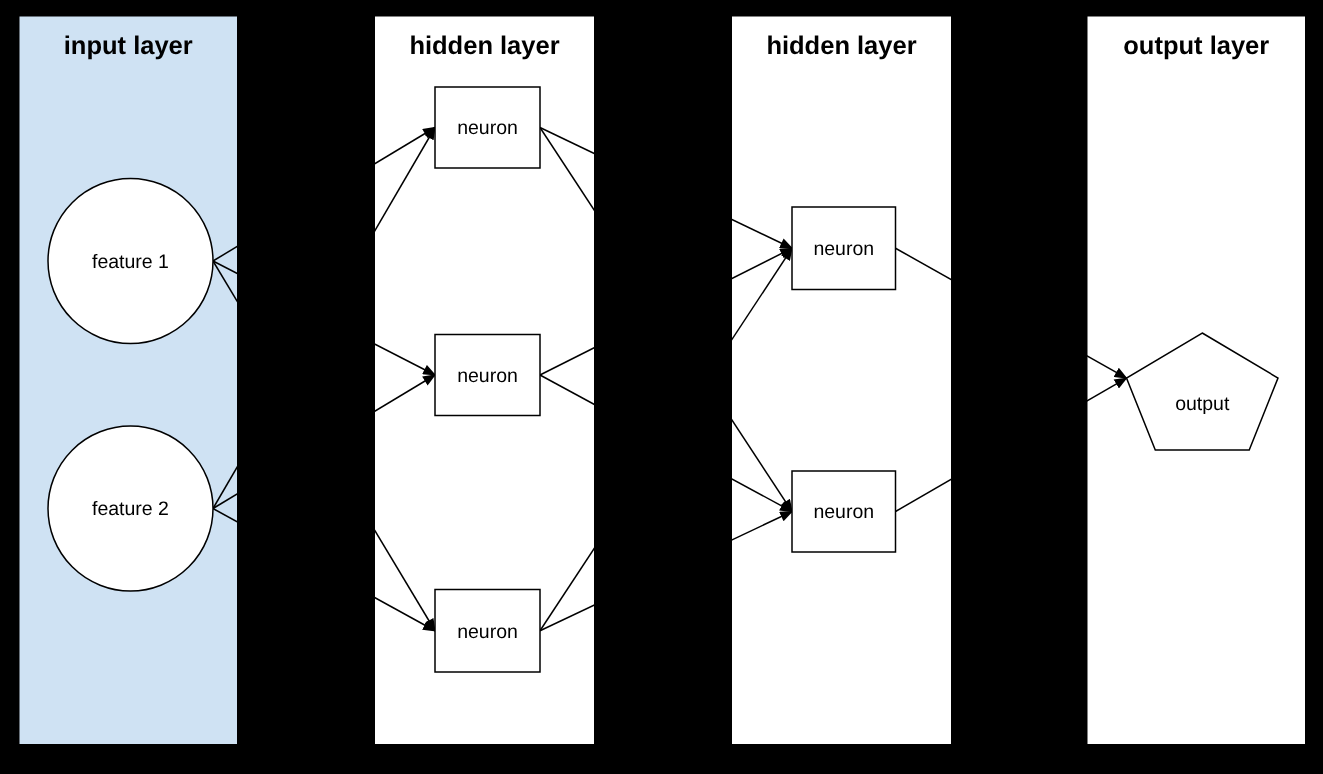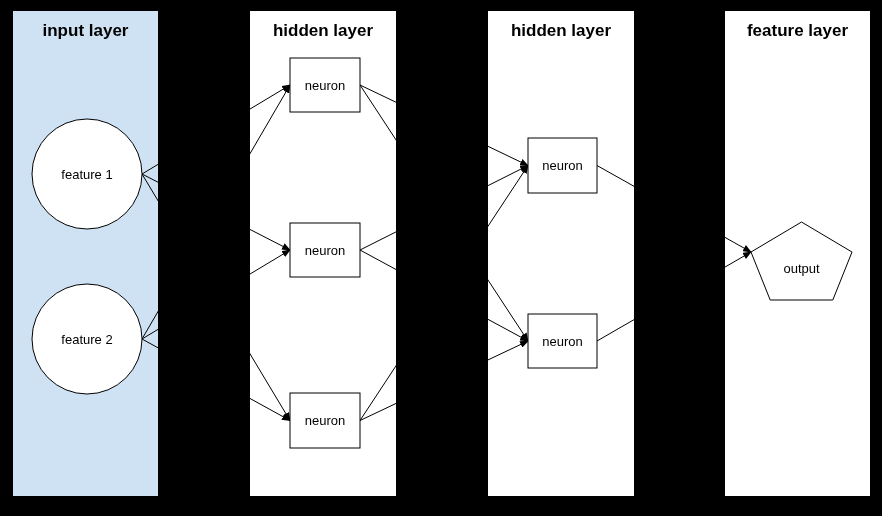--- a/index.html
+++ b/index.html
@@ -53,21 +53,21 @@
   <div class="panel panel-0">
     <div class="panel-title">input layer</div>
   </div>
   <div class="panel panel-1">
     <div class="panel-title">hidden layer</div>
   </div>
   <div class="panel panel-2">
     <div class="panel-title">hidden layer</div>
   </div>
   <div class="panel panel-3">
-    <div class="panel-title">feature layer</div>
+    <div class="panel-title">output layer</div>
   </div>
 
   <svg id="diagram-svg" width="882" height="516" viewBox="0 0 882 516">
     <defs>
       <marker id="arrowhead" viewBox="0 0 10 8" refX="9" refY="4" markerWidth="9" markerHeight="7" orient="auto">
         <path d="M0,0 L10,4 L0,8 Z" fill="#000000"></path>
       </marker>
     </defs>
     <g id="edge-layer">
         <line x1="142" y1="174" x2="290" y2="85" stroke="#000000" stroke-width="1" marker-end="url(#arrowhead)"></line>

